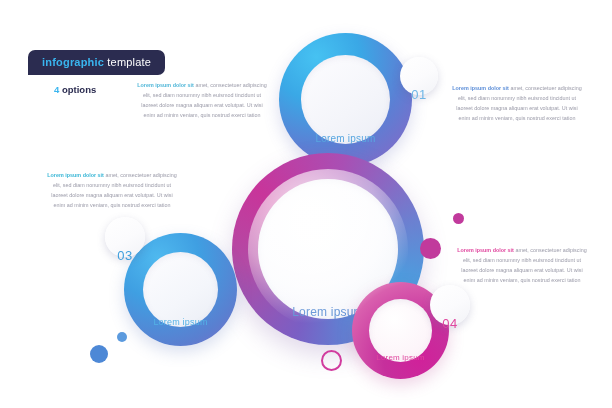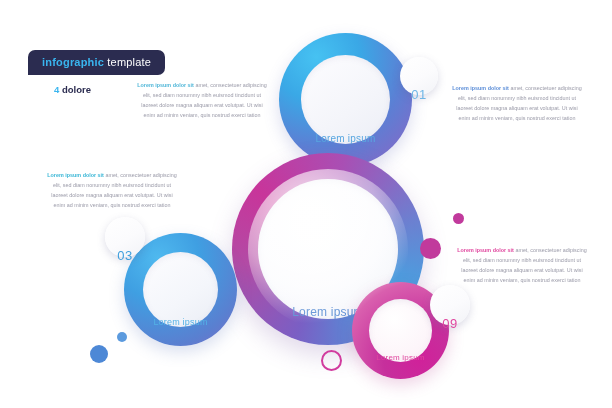--- a/index.html
+++ b/index.html
@@ -183,21 +183,21 @@
 
 <div id="stage">
 
   <div class="badge-wrap">
     <div class="badge">
       <span class="b1">infographic</span>
       <span class="b2">template</span>
     </div>
     <div class="options-line">
       <span class="o1">4</span>
-      <span class="o2">dolore</span>
+      <span class="o2">options</span>
     </div>
   </div>
 
   <div class="dot" id="dot-mag-lg"></div>
   <div class="dot" id="dot-mag-sm"></div>
   <div class="dot" id="dot-blue-lg"></div>
   <div class="dot" id="dot-blue-sm"></div>
   <div class="ring-outline" id="ring-outline-mag"></div>
 
   <div class="ring" id="ring01">
@@ -224,21 +224,21 @@
     </div>
   </div>
 
   <div class="num-badge" id="num01">
     <span>01</span>
   </div>
   <div class="num-badge" id="num03">
     <span>03</span>
   </div>
   <div class="num-badge" id="num04">
-    <span>09</span>
+    <span>04</span>
   </div>
 
   <div class="tblock" id="txt01">
     <span class="lead">Lorem ipsum dolor sit</span><span> amet, consectetuer adipiscing elit, sed diam nonummy nibh euismod tincidunt ut laoreet dolore magna aliquam erat volutpat. Ut wisi enim ad minim veniam, quis nostrud exerci tation</span>
   </div>
   <div class="tblock" id="txt02">
     <span class="lead">Lorem ipsum dolor sit</span><span> amet, consectetuer adipiscing elit, sed diam nonummy nibh euismod tincidunt ut laoreet dolore magna aliquam erat volutpat. Ut wisi enim ad minim veniam, quis nostrud exerci tation</span>
   </div>
   <div class="tblock" id="txt03">
     <span class="lead">Lorem ipsum dolor sit</span><span> amet, consectetuer adipiscing elit, sed diam nonummy nibh euismod tincidunt ut laoreet dolore magna aliquam erat volutpat. Ut wisi enim ad minim veniam, quis nostrud exerci tation</span>

